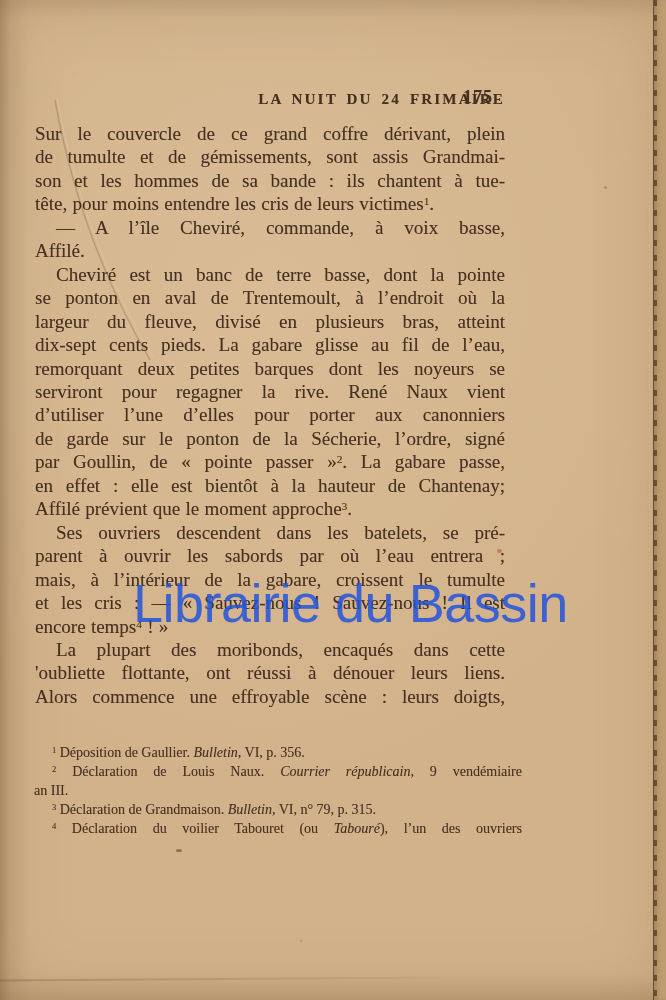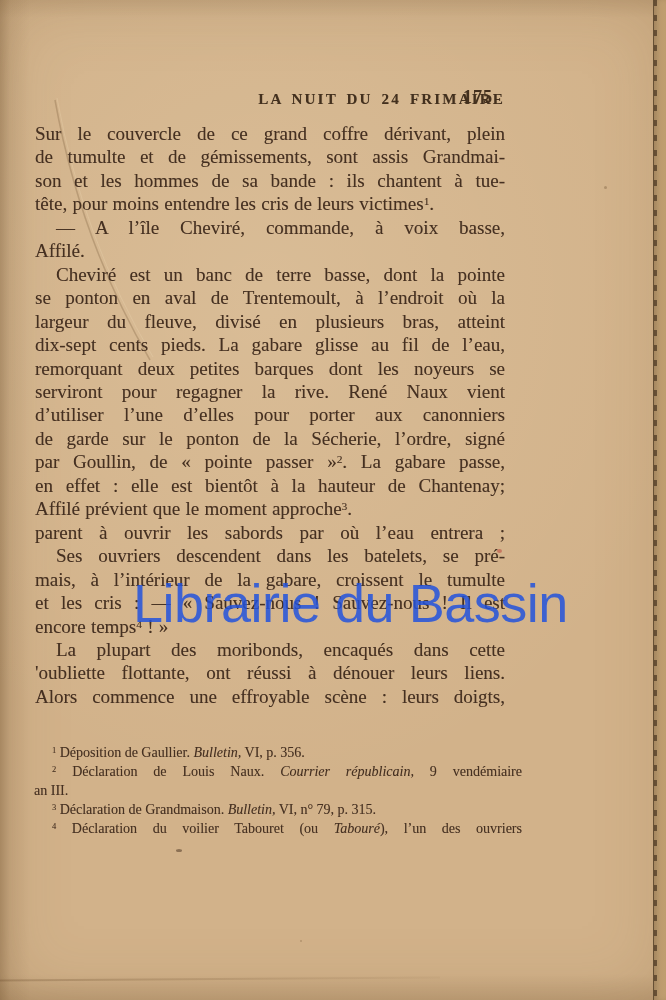--- a/index.html
+++ b/index.html
@@ -104,22 +104,22 @@
       <div class="tline"><span>se ponton en aval de Trentemoult, à l’endroit où la</span></div>
       <div class="tline"><span>largeur du fleuve, divisé en plusieurs bras, atteint</span></div>
       <div class="tline"><span>dix-sept cents pieds. La gabare glisse au fil de l’eau,</span></div>
       <div class="tline"><span>remorquant deux petites barques dont les noyeurs se</span></div>
       <div class="tline"><span>serviront pour regagner la rive. René Naux vient</span></div>
       <div class="tline"><span>d’utiliser l’une d’elles pour porter aux canonniers</span></div>
       <div class="tline"><span>de garde sur le ponton de la Sécherie, l’ordre, signé</span></div>
       <div class="tline"><span>par Goullin, de « pointe passer »</span><sup>2</sup><span>. La gabare passe,</span></div>
       <div class="tline"><span>en effet : elle est bientôt à la hauteur de Chantenay;</span></div>
       <div class="tline last"><span>Affilé prévient que le moment approche</span><sup>3</sup><span>.</span></div>
+      <div class="tline ind"><span>Ses ouvriers descendent dans les batelets, se pré-</span></div>
       <div class="tline"><span>parent à ouvrir les sabords par où l’eau entrera ;</span></div>
-      <div class="tline ind"><span>Ses ouvriers descendent dans les batelets, se pré-</span></div>
       <div class="tline"><span>mais, à l’intérieur de la gabare, croissent le tumulte</span></div>
       <div class="tline"><span>et les cris : — « Sauvez-nous ! Sauvez-nous ! Il est</span></div>
       <div class="tline last"><span>encore temps</span><sup>4</sup><span> ! »</span></div>
       <div class="tline ind"><span>La plupart des moribonds, encaqués dans cette</span></div>
       <div class="tline"><span>'oubliette flottante, ont réussi à dénouer leurs liens.</span></div>
       <div class="tline"><span>Alors commence une effroyable scène : leurs doigts,</span></div>
     </div>
 
   <div class="footnotes">
       <div class="tline ind last"><sup>1</sup><span> Déposition de Gaullier. </span><span class="it">Bulletin,</span><span> VI, p. 356.</span></div>

